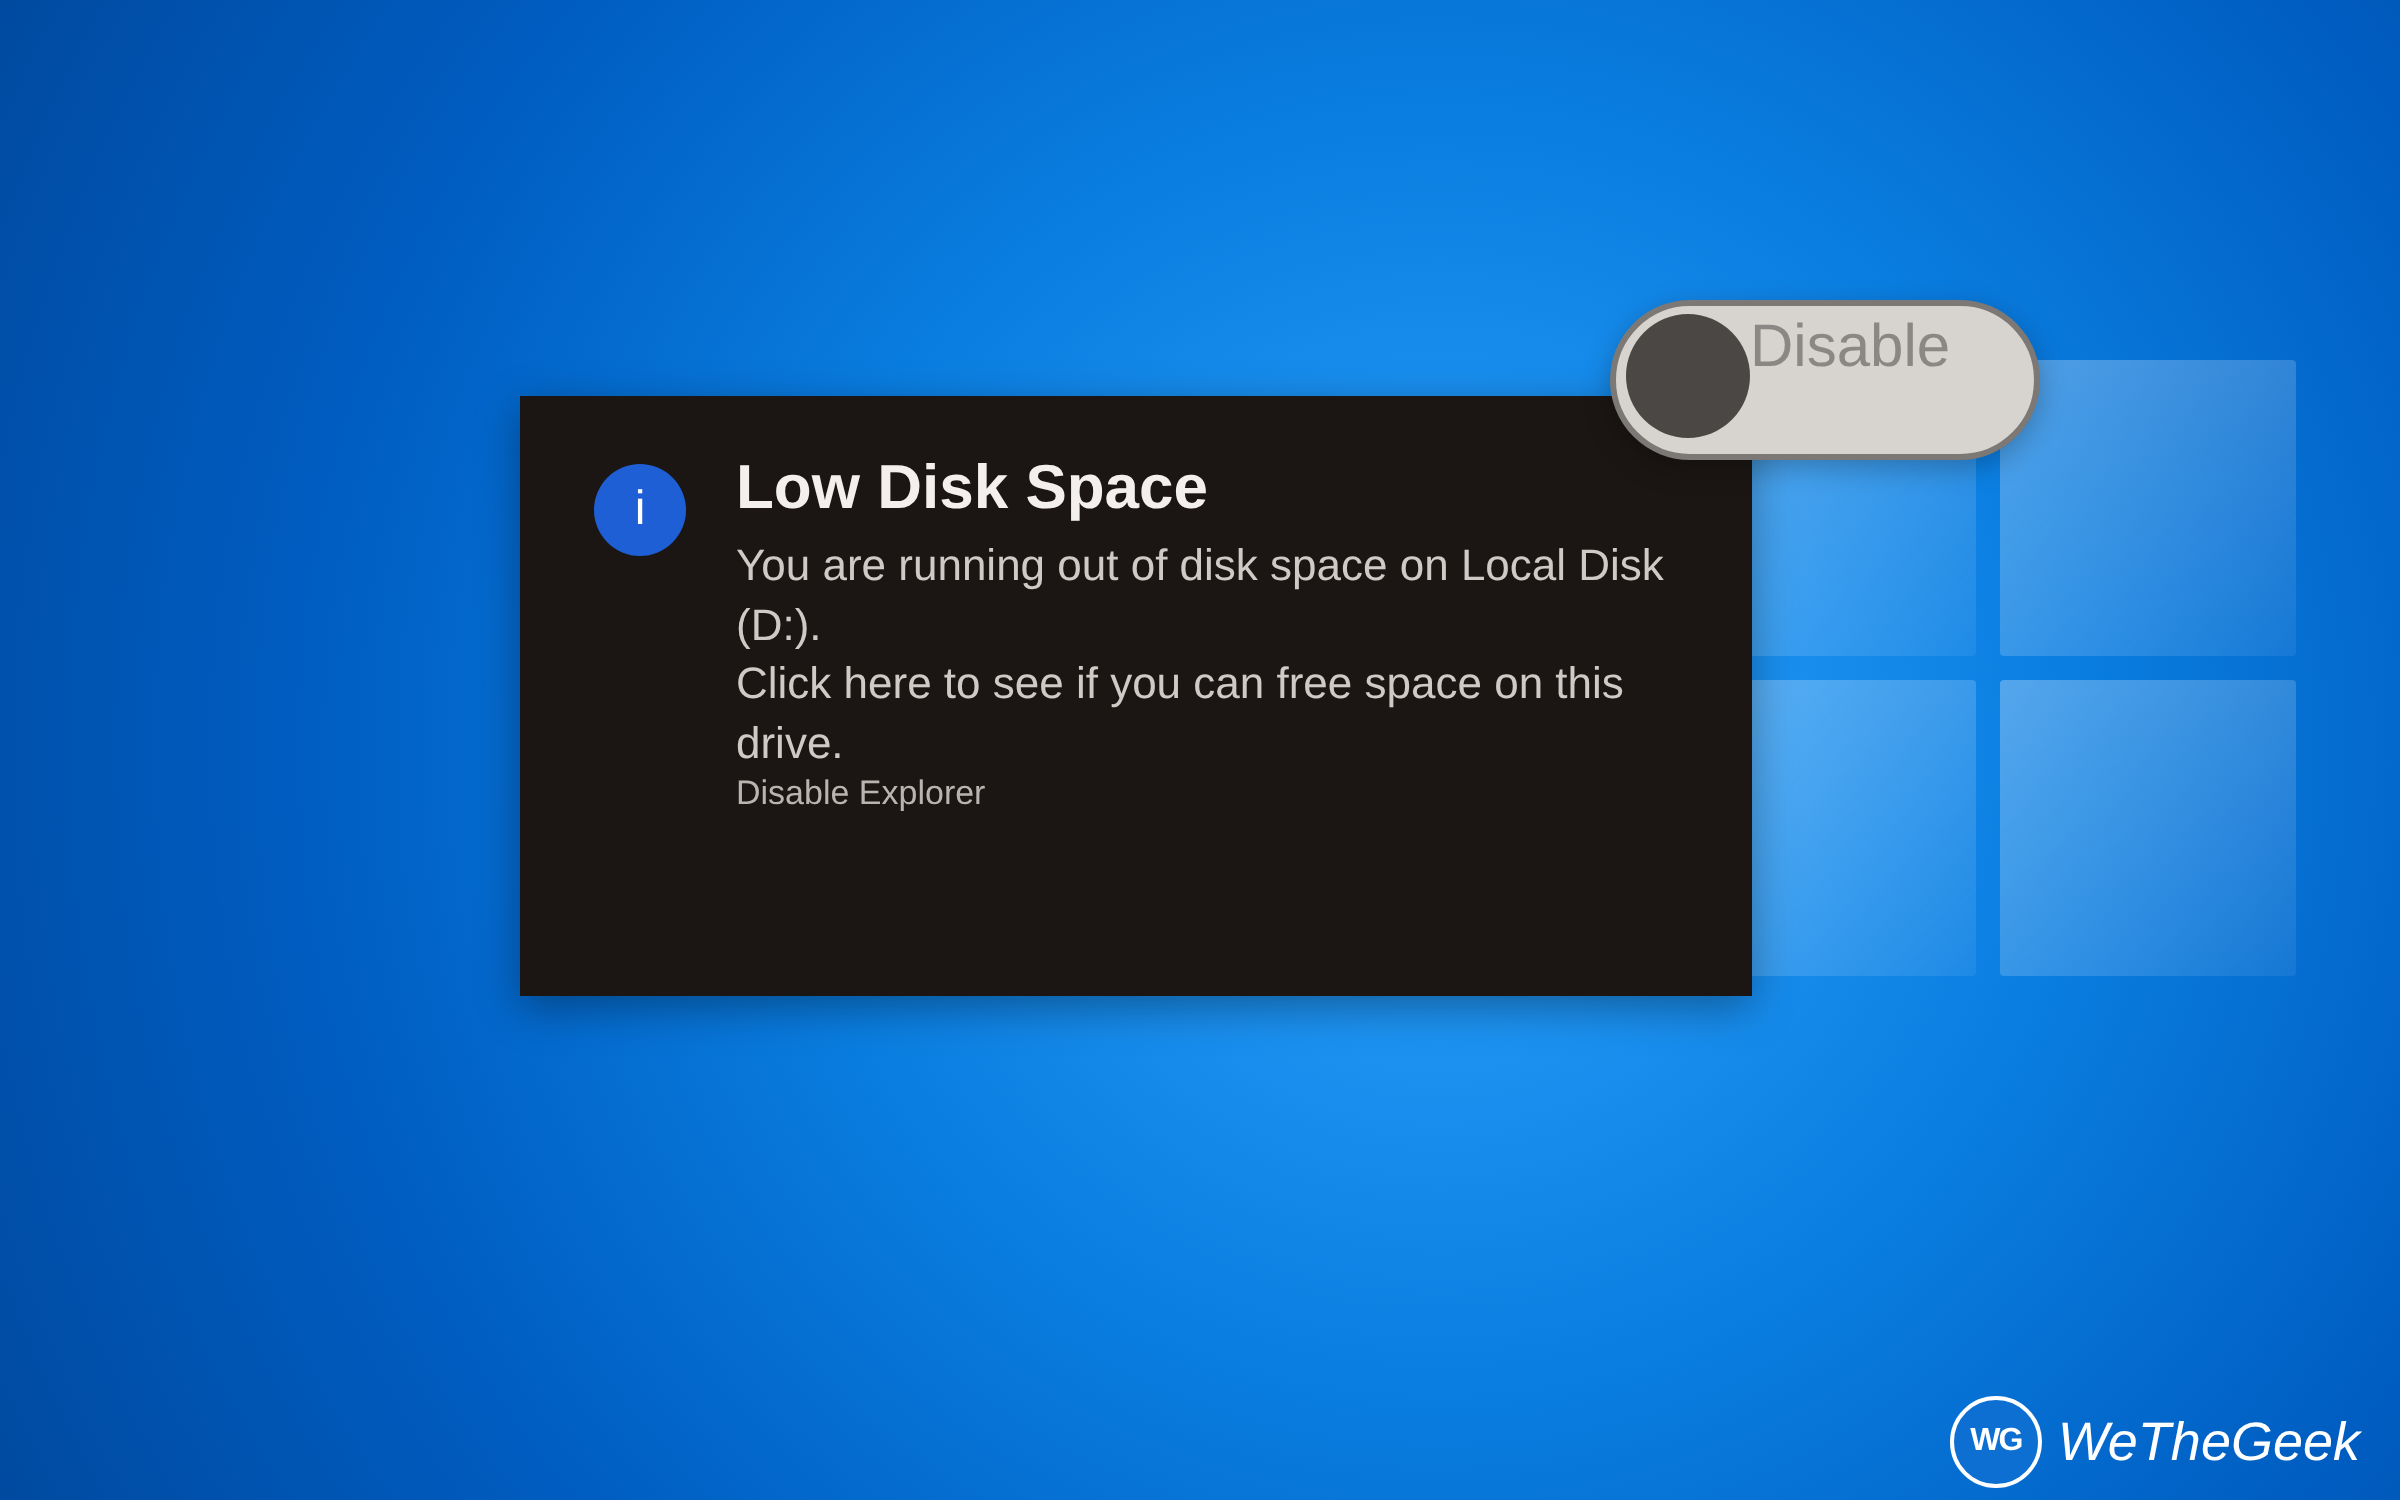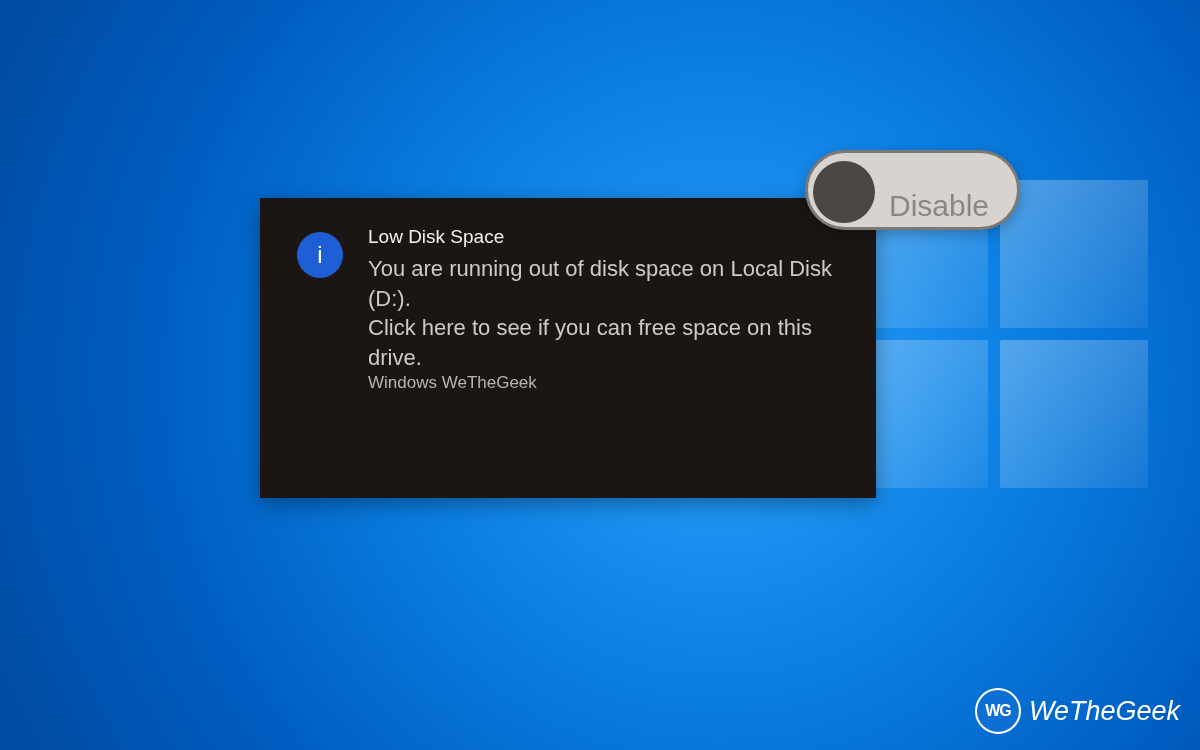--- a/index.html
+++ b/index.html
@@ -63,22 +63,22 @@
     justify-content: center;
     font-size: 24px;
     font-weight: 300;
   }
   .toast .text-col {
     flex: 1;
     padding-left: 18px;
   }
   .toast-title {
     color: #f2efed;
-    font-size: 19px;
-    font-weight: 400;
+    font-size: 31px;
+    font-weight: 700;
     margin-bottom: 6px;
   }
   .toast-body {
     font-size: 22px;
     line-height: 1.35;
     color: #cfcac6;
     margin-bottom: 0;
   }
   .toast-source {
     font-size: 17px;
@@ -89,44 +89,43 @@
   .toggle-pill {
     position: absolute;
     left: 805px;
     top: 150px;
     width: 215px;
     height: 80px;
     background: #d7d4d0;
     border: 3px solid #7b7875;
     border-radius: 60px;
     display: flex;
-    align-items: flex-end;
+    align-items: flex-start;
     padding: 4px 12px 4px 5px;
-    gap: 14px;
     box-shadow: 0 4px 14px rgba(0,0,0,0.25);
     cursor: pointer;
   }
   .toggle-knob {
     width: 62px;
     height: 62px;
     background: #4a4744;
     border-radius: 50%;
     flex: 0 0 auto;
   }
   .toggle-label {
     font-size: 30px;
     font-weight: 400;
     color: #8a8784;
   }
 
   
   .watermark {
     position: absolute;
     right: 20px;
-    bottom: 16px;
+    bottom: 6px;
     display: flex;
     align-items: center;
     gap: 8px;
     color: #ffffff;
   }
   .watermark .wg-badge {
     width: 46px;
     height: 46px;
     border-radius: 50%;
     background: #0d6fd1;
@@ -159,21 +158,21 @@
   <div class="toast">
     <div class="icon-col">
       <div class="info-circle">i</div>
     </div>
     <div class="text-col">
       <div class="toast-title">Low Disk Space</div>
       <div class="toast-body">
         <span>You are running out of disk space on Local Disk (D:).</span><br>
         <span>Click here to see if you can free space on this drive.</span>
       </div>
-      <div class="toast-source">Windows WeTheGeek</div>
+      <div class="toast-source">Disable Explorer</div>
     </div>
   </div>
 
   <div class="toggle-pill">
     <div class="toggle-knob"></div>
     <div class="toggle-label">Disable</div>
   </div>
 
   <div class="watermark">
     <div class="wg-badge">WG</div>

